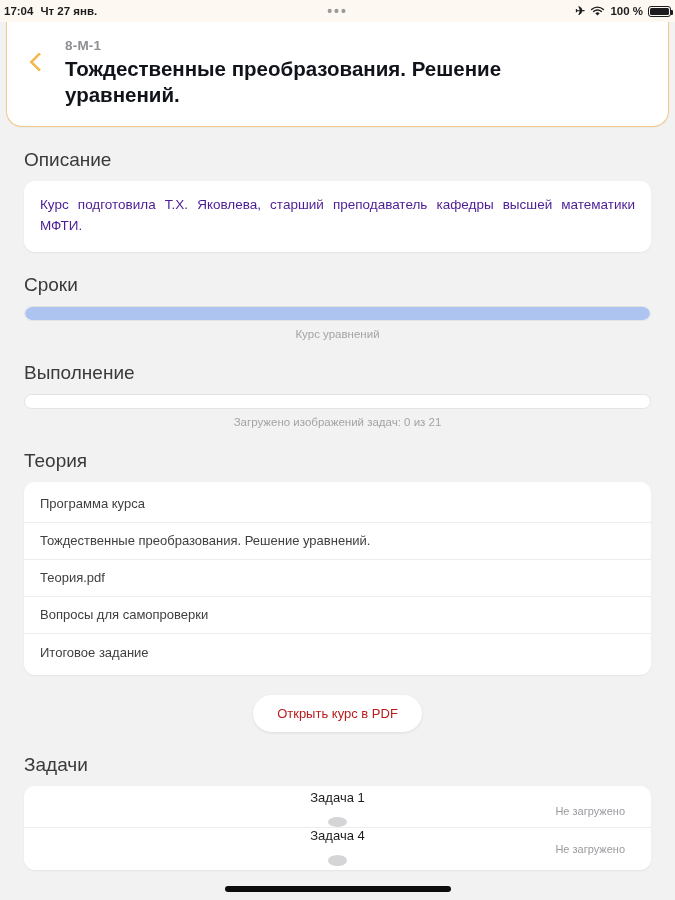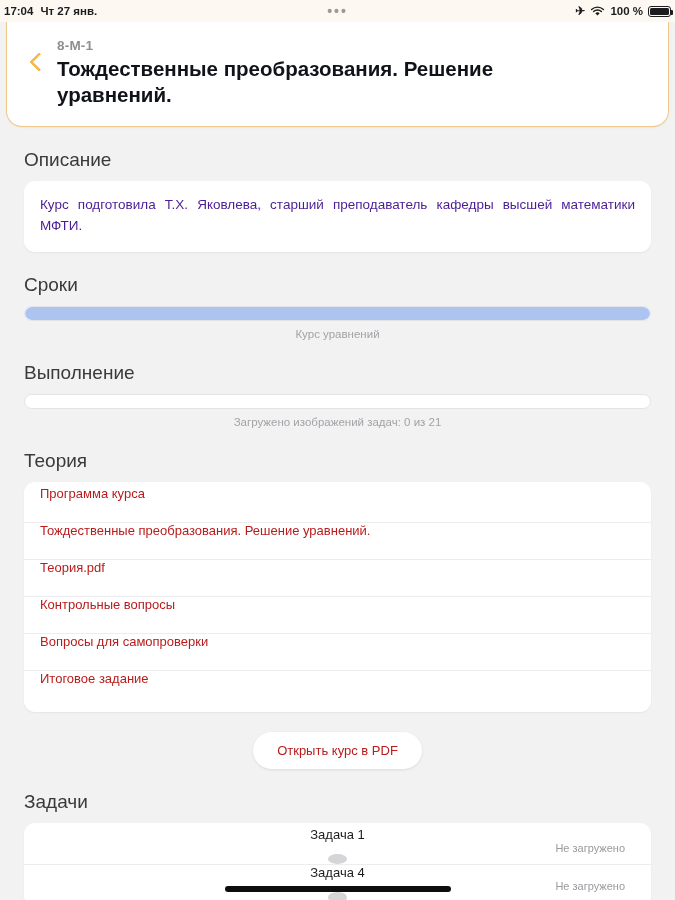--- a/index.html
+++ b/index.html
@@ -69,20 +69,21 @@
   
   .header-card {
     margin: 0 6px;
     background: #ffffff;
     border: 1px solid #f0c98a;
     border-top: none;
     border-radius: 0 0 16px 16px;
     padding: 10px 16px 18px 14px;
     display: flex;
     align-items: flex-start;
+    gap: 8px;
     box-shadow: 0 1px 2px rgba(0,0,0,0.04);
   }
   .back-btn {
     flex: 0 0 auto;
     width: 36px; height: 44px;
     display: flex;
     align-items: center;
     justify-content: center;
     margin-top: 8px;
   }
@@ -148,24 +149,25 @@
     text-align: center;
     font-size: 11.5px;
     color: #a3a3a8;
     margin-top: 7px;
   }
 
   
   .list-card { overflow: hidden; padding: 4px 0; }
   .list-row {
     display: flex;
+    align-items: center;
     padding: 0 16px;
     height: 37px;
     font-size: 13px;
-    color: #b91c1c;
+    color: #404040;
     border-bottom: 1px solid #ededed;
   }
   .list-row:last-child { border-bottom: none; }
 
   .pdf-wrap { display: flex; justify-content: center; margin-top: 20px; }
   .pdf-btn {
     background: #fff;
     border: none;
     border-radius: 20px;
     padding: 11px 24px;
@@ -268,23 +270,20 @@
     <div class="list-row">
         <span>Программа курса</span>
       </div>
     <div class="list-row">
         <span>Тождественные преобразования. Решение уравнений.</span>
       </div>
     <div class="list-row">
         <span>Теория.pdf</span>
       </div>
     <div class="list-row">
-        <span>Контрольные вопросы</span>
-      </div>
-    <div class="list-row">
         <span>Вопросы для самопроверки</span>
       </div>
     <div class="list-row">
         <span>Итоговое задание</span>
       </div>
   </div>
 
   <div class="pdf-wrap">
     <button class="pdf-btn">Открыть курс в PDF</button>
   </div>

